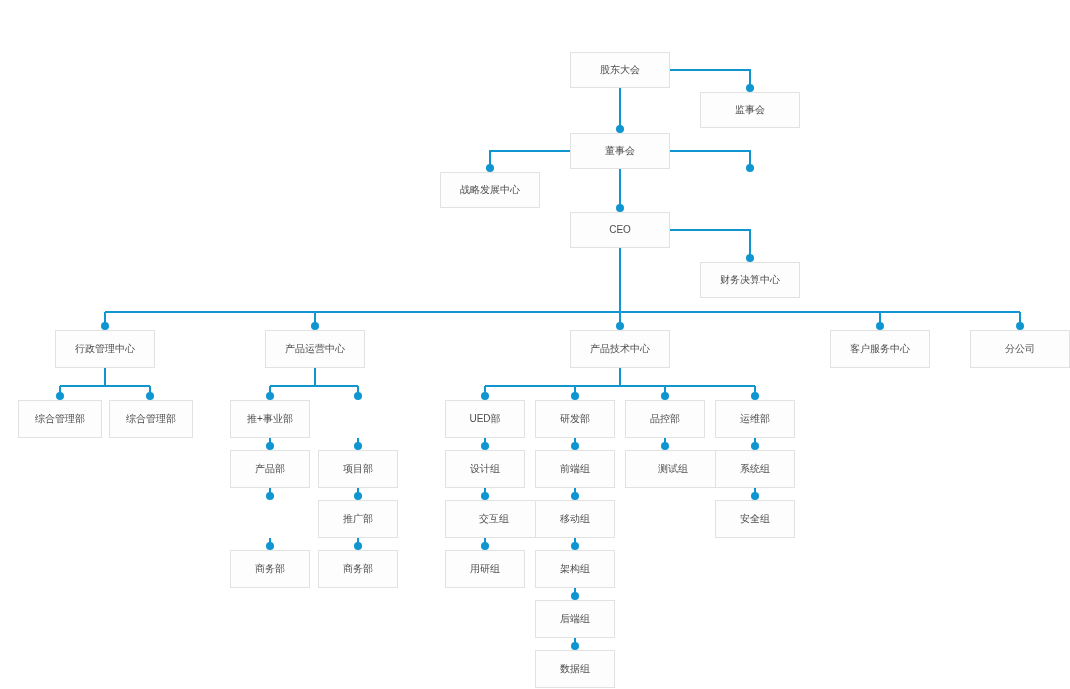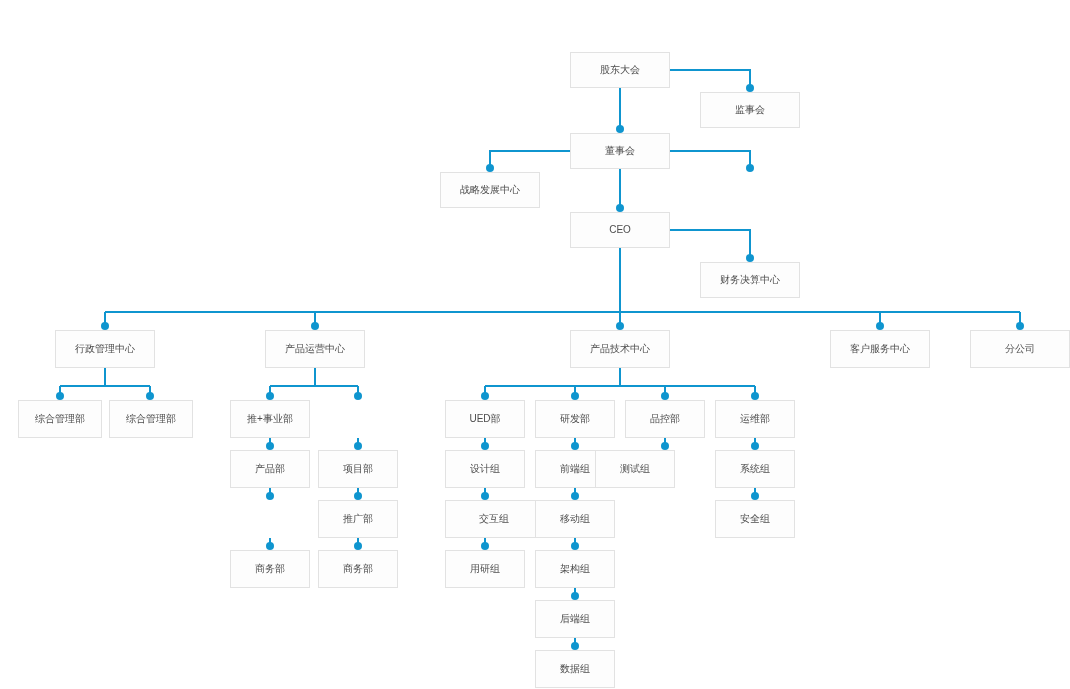--- a/index.html
+++ b/index.html
@@ -107,21 +107,21 @@
   <div class="node" style="left:230px;top:400px;width:80px;height:38px">推+事业部</div>
   <div class="node" style="left:535px;top:400px;width:80px;height:38px">研发部</div>
   <div class="node" style="left:445px;top:400px;width:80px;height:38px">UED部</div>
   <div class="node" style="left:625px;top:400px;width:80px;height:38px">品控部</div>
   <div class="node" style="left:715px;top:400px;width:80px;height:38px">运维部</div>
 
   <div class="node" style="left:230px;top:450px;width:80px;height:38px">产品部</div>
   <div class="node" style="left:318px;top:450px;width:80px;height:38px">项目部</div>
   <div class="node" style="left:445px;top:450px;width:80px;height:38px">设计组</div>
   <div class="node" style="left:535px;top:450px;width:80px;height:38px">前端组</div>
-  <div class="node" style="left:595px;top:450px;width:80px;height:38px">测试组</div>
+  <div class="node" style="left:625px;top:450px;width:96px;height:38px">测试组</div>
   <div class="node" style="left:715px;top:450px;width:80px;height:38px">系统组</div>
 
   <div class="node" style="left:318px;top:500px;width:80px;height:38px">推广部</div>
   <div class="node" style="left:445px;top:500px;width:98px;height:38px">交互组</div>
   <div class="node" style="left:535px;top:500px;width:80px;height:38px">移动组</div>
   <div class="node" style="left:715px;top:500px;width:80px;height:38px">安全组</div>
 
   <div class="node" style="left:230px;top:550px;width:80px;height:38px">商务部</div>
   <div class="node" style="left:318px;top:550px;width:80px;height:38px">商务部</div>
   <div class="node" style="left:445px;top:550px;width:80px;height:38px">用研组</div>

